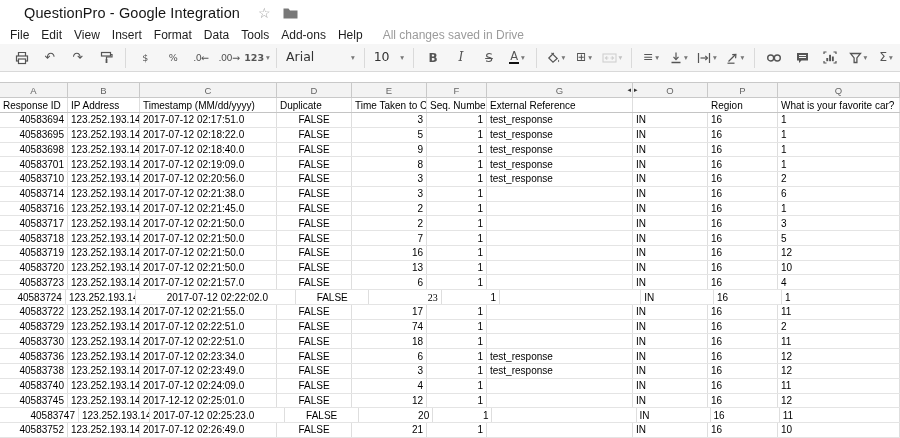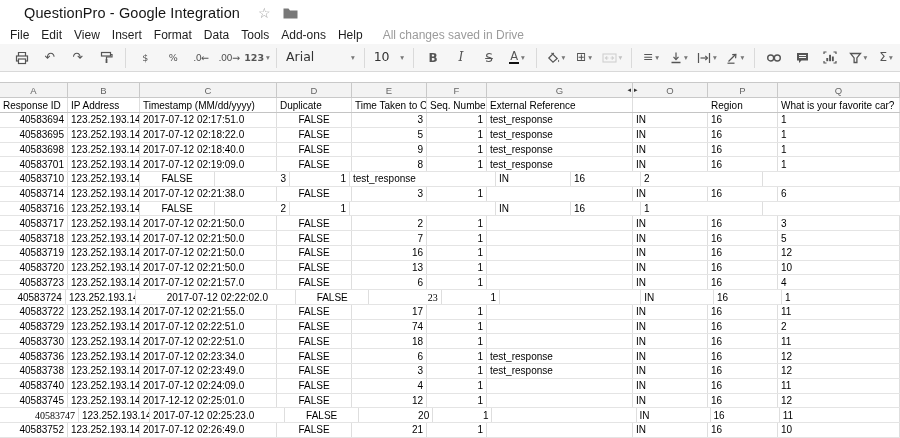--- a/index.html
+++ b/index.html
@@ -342,20 +342,21 @@
         <div class="cell al-right" style="width: 75px;">8</div>
         <div class="cell al-right" style="width: 60px;">1</div>
         <div class="cell al-left" style="width: 146px;">test_response</div>
         <div class="cell al-left" style="width: 75px;">IN</div>
         <div class="cell al-left" style="width: 70px;">16</div>
         <div class="cell al-left" style="width: 122px;">1</div>
       </div>
       <div class="grid-row">
         <div class="cell al-right" style="width: 68px;">40583710</div>
         <div class="cell al-left" style="width: 72px;">123.252.193.148</div>
+        <div class="cell al-left" style="width: 137px;">2017-07-12 02:20:56.0</div>
         <div class="cell al-center" style="width: 75px;">FALSE</div>
         <div class="cell al-right" style="width: 75px;">3</div>
         <div class="cell al-right" style="width: 60px;">1</div>
         <div class="cell al-left" style="width: 146px;">test_response</div>
         <div class="cell al-left" style="width: 75px;">IN</div>
         <div class="cell al-left" style="width: 70px;">16</div>
         <div class="cell al-left" style="width: 122px;">2</div>
       </div>
       <div class="grid-row">
         <div class="cell al-right" style="width: 68px;">40583714</div>
@@ -365,20 +366,21 @@
         <div class="cell al-right" style="width: 75px;">3</div>
         <div class="cell al-right" style="width: 60px;">1</div>
         <div class="cell al-left" style="width: 146px;"></div>
         <div class="cell al-left" style="width: 75px;">IN</div>
         <div class="cell al-left" style="width: 70px;">16</div>
         <div class="cell al-left" style="width: 122px;">6</div>
       </div>
       <div class="grid-row">
         <div class="cell al-right" style="width: 68px;">40583716</div>
         <div class="cell al-left" style="width: 72px;">123.252.193.148</div>
+        <div class="cell al-left" style="width: 137px;">2017-07-12 02:21:45.0</div>
         <div class="cell al-center" style="width: 75px;">FALSE</div>
         <div class="cell al-right" style="width: 75px;">2</div>
         <div class="cell al-right" style="width: 60px;">1</div>
         <div class="cell al-left" style="width: 146px;"></div>
         <div class="cell al-left" style="width: 75px;">IN</div>
         <div class="cell al-left" style="width: 70px;">16</div>
         <div class="cell al-left" style="width: 122px;">1</div>
       </div>
       <div class="grid-row">
         <div class="cell al-right" style="width: 68px;">40583717</div>
@@ -530,21 +532,21 @@
         <div class="cell al-left" style="width: 137px;">2017-12-12 02:25:01.0</div>
         <div class="cell al-center" style="width: 75px;">FALSE</div>
         <div class="cell al-right" style="width: 75px;">12</div>
         <div class="cell al-right" style="width: 60px;">1</div>
         <div class="cell al-left" style="width: 146px;"></div>
         <div class="cell al-left" style="width: 75px;">IN</div>
         <div class="cell al-left" style="width: 70px;">16</div>
         <div class="cell al-left" style="width: 122px;">12</div>
       </div>
       <div class="grid-row">
-        <div class="cell al-right" style="width: 80px; font-family: Liberation Serif, serif;">40583747</div>
+        <div class="cell al-right" style="width: 80px;">40583747</div>
         <div class="cell al-left" style="width: 72px;">123.252.193.148</div>
         <div class="cell al-left" style="width: 137px;">2017-07-12 02:25:23.0</div>
         <div class="cell al-center" style="width: 75px;">FALSE</div>
         <div class="cell al-right" style="width: 75px;">20</div>
         <div class="cell al-right" style="width: 60px;">1</div>
         <div class="cell al-left" style="width: 146px;"></div>
         <div class="cell al-left" style="width: 75px;">IN</div>
         <div class="cell al-left" style="width: 70px;">16</div>
         <div class="cell al-left" style="width: 122px;">11</div>
       </div>

